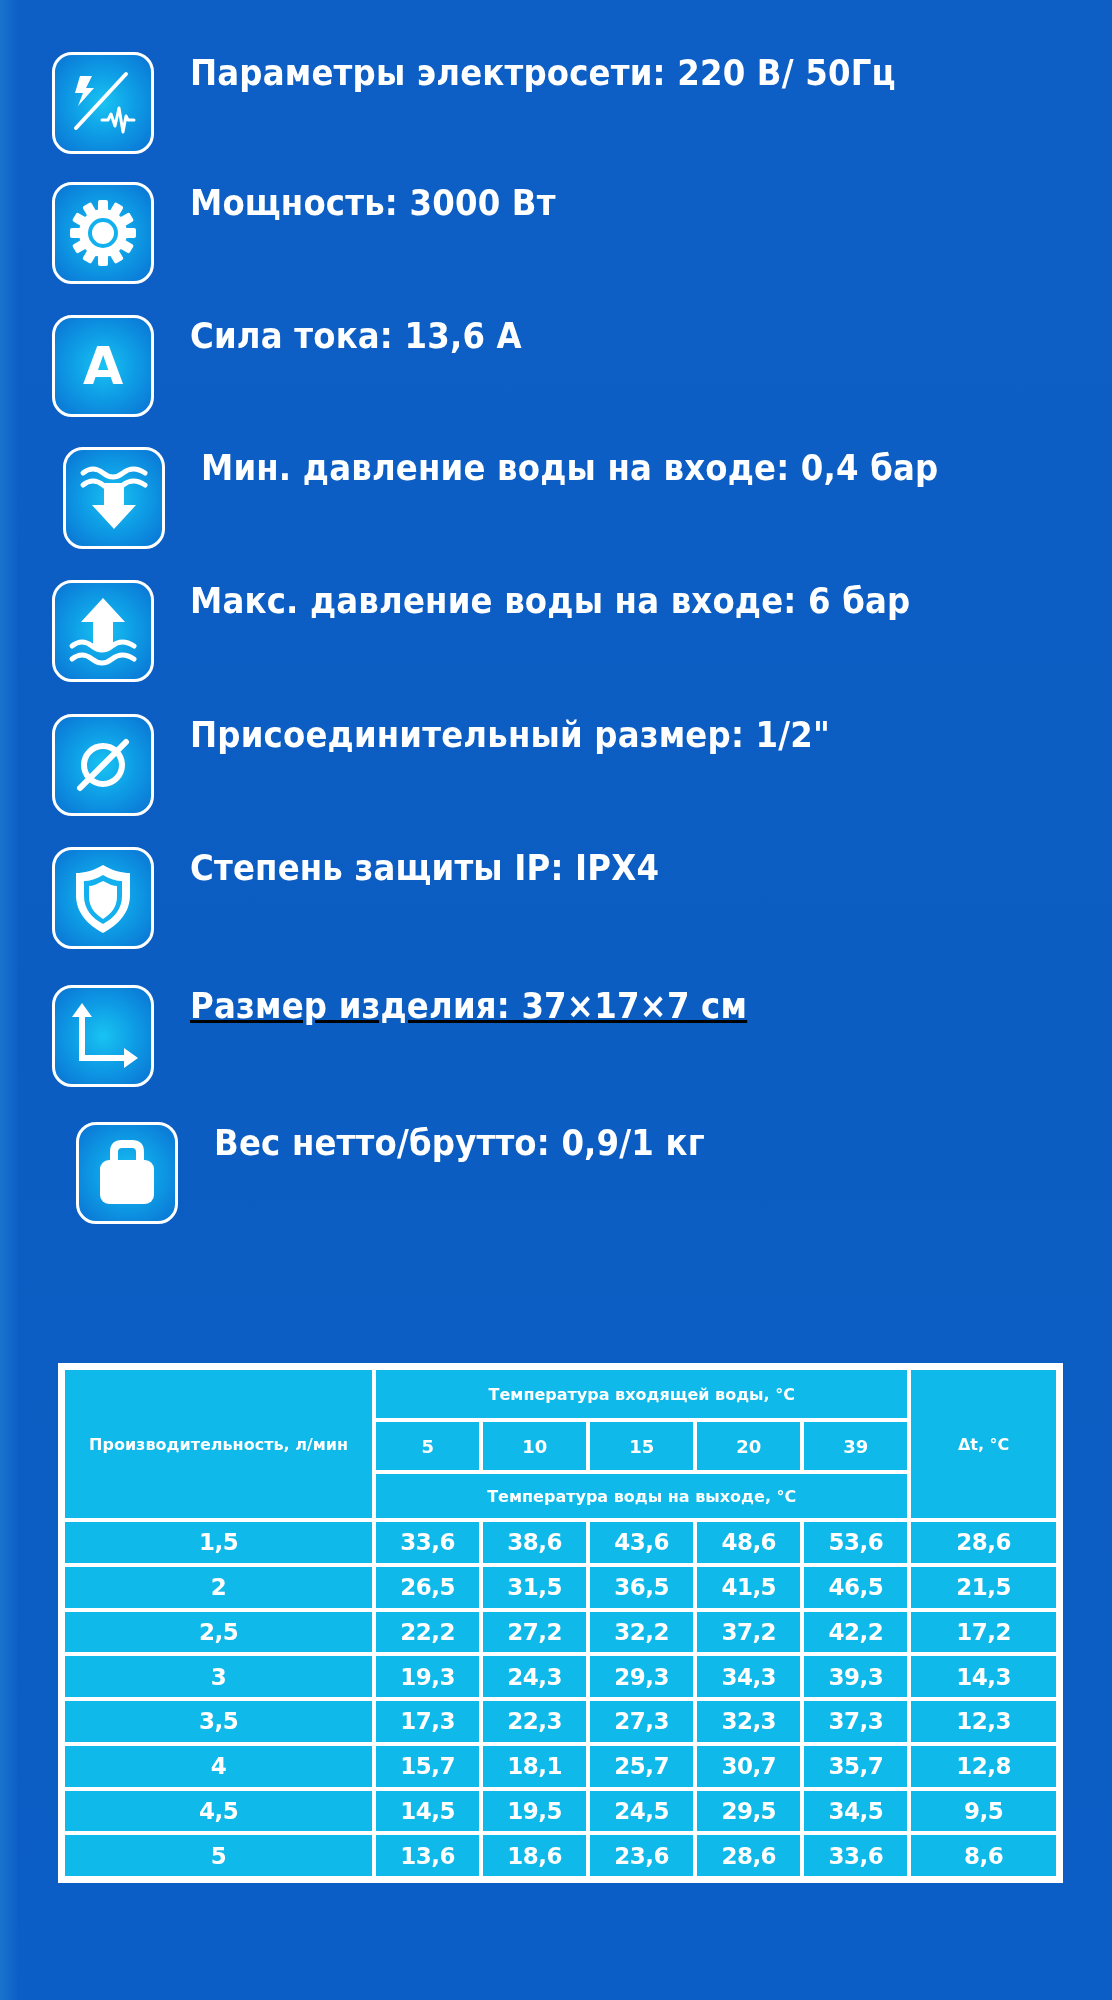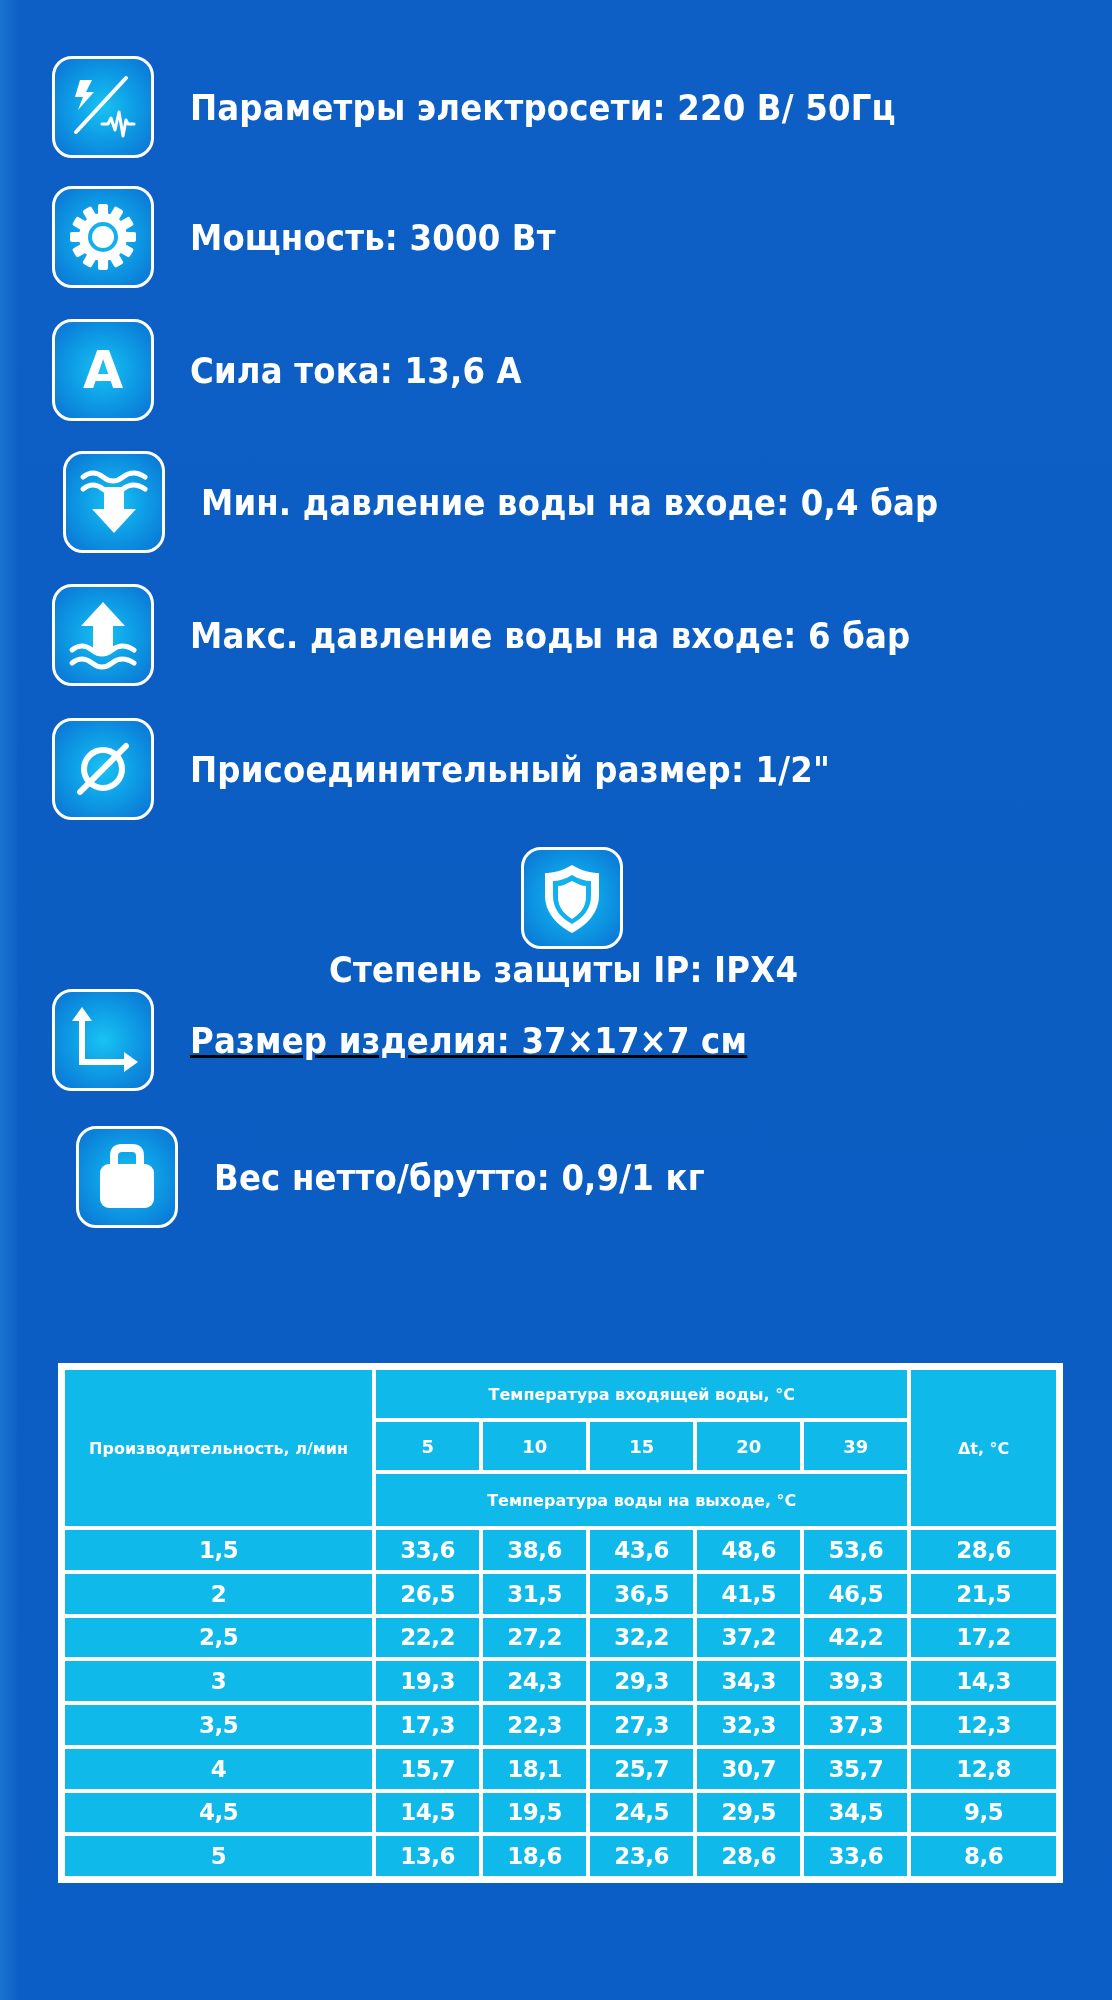--- a/index.html
+++ b/index.html
@@ -26,21 +26,20 @@
       left: 52px;
       top: 52px;
       width: 1040px;
     }
     .spec-row {
       position: absolute;
       left: 0;
       height: 110px;
       width: 1040px;
       display: flex;
-      align-items: center;
     }
     .icon-box {
       width: 102px;
       height: 102px;
       box-sizing: border-box;
       border: 3px solid #ffffff;
       border-radius: 20px;
       background: radial-gradient(circle at 50% 50%, #19c3f2 0%, #0e9ee6 45%, #0a72d3 100%);
       display: flex;
       align-items: center;
@@ -175,21 +174,21 @@
   <div class="spec-row" style="top:662px;">
     <div class="icon-box">
       <svg viewBox="0 0 82 82">
         <circle cx="41" cy="41" r="19" fill="none" stroke="#fff" stroke-width="6"></circle>
         <line x1="18" y1="64" x2="64" y2="18" stroke="#fff" stroke-width="6" stroke-linecap="round"></line>
       </svg>
     </div>
     <div class="spec-text">Присоединительный размер: 1/2"</div>
   </div>
 
-  <div class="spec-row" style="top:795px;flex-direction:column;">
+  <div class="spec-row" style="top:795px;">
     <div class="icon-box">
       <svg viewBox="0 0 82 82">
         <path d="M41 8 C51 14 60 16 68 16 L68 38 C68 56 56 68 41 76 C26 68 14 56 14 38 L14 16 C22 16 31 14 41 8 Z" fill="#fff"></path>
         <path d="M41 18 C48 22 54 24 60 24 L60 39 C60 52 52 61 41 67 C30 61 22 52 22 39 L22 24 C28 24 34 22 41 18 Z" fill="#12b0ee"></path>
         <path d="M41 24 C47 27 51 29 55 29 L55 40 C55 50 49 57 41 62 C33 57 27 50 27 40 L27 29 C31 29 35 27 41 24 Z" fill="#fff"></path>
       </svg>
     </div>
     <div class="spec-text">Степень защиты IP: IPX4</div>
   </div>
 
@@ -230,21 +229,21 @@
         <td colspan="5" class="hdr-small">Температура входящей воды, °С</td>
         <td rowspan="3" class="hdr-small">Δt, °С</td>
       </tr>
       <tr style="height:48px;">
         <td>5</td>
         <td>10</td>
         <td>15</td>
         <td>20</td>
         <td>39</td>
       </tr>
-      <tr style="height:52px;border-radius:23px;">
+      <tr style="height:44px;border-radius:23px;">
         <td colspan="5" class="hdr-small">Температура воды на выходе, °С</td>
       </tr>
 
       <tr>
         <td class="num">1,5</td>
         <td class="num">33,6</td>
         <td class="num">38,6</td>
         <td class="num">43,6</td>
         <td class="num">48,6</td>
         <td class="num">53,6</td>

